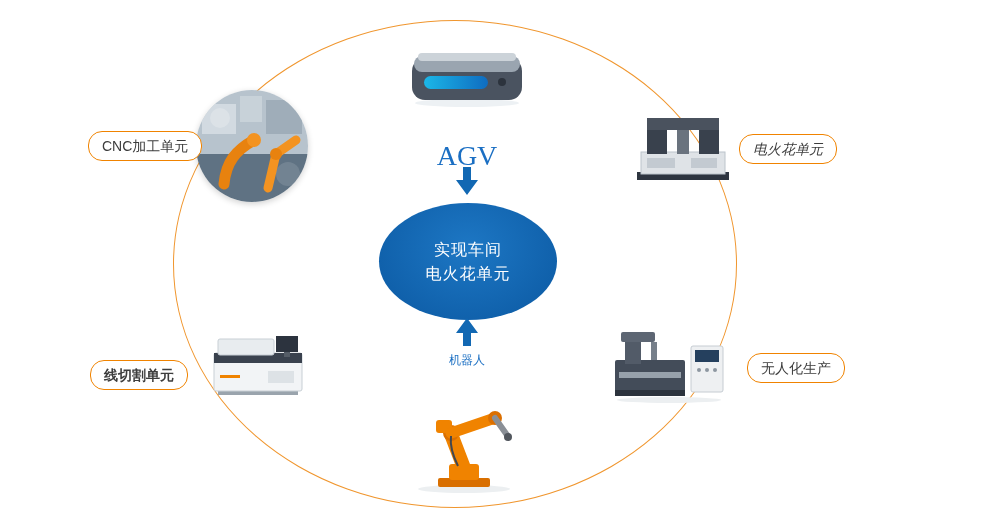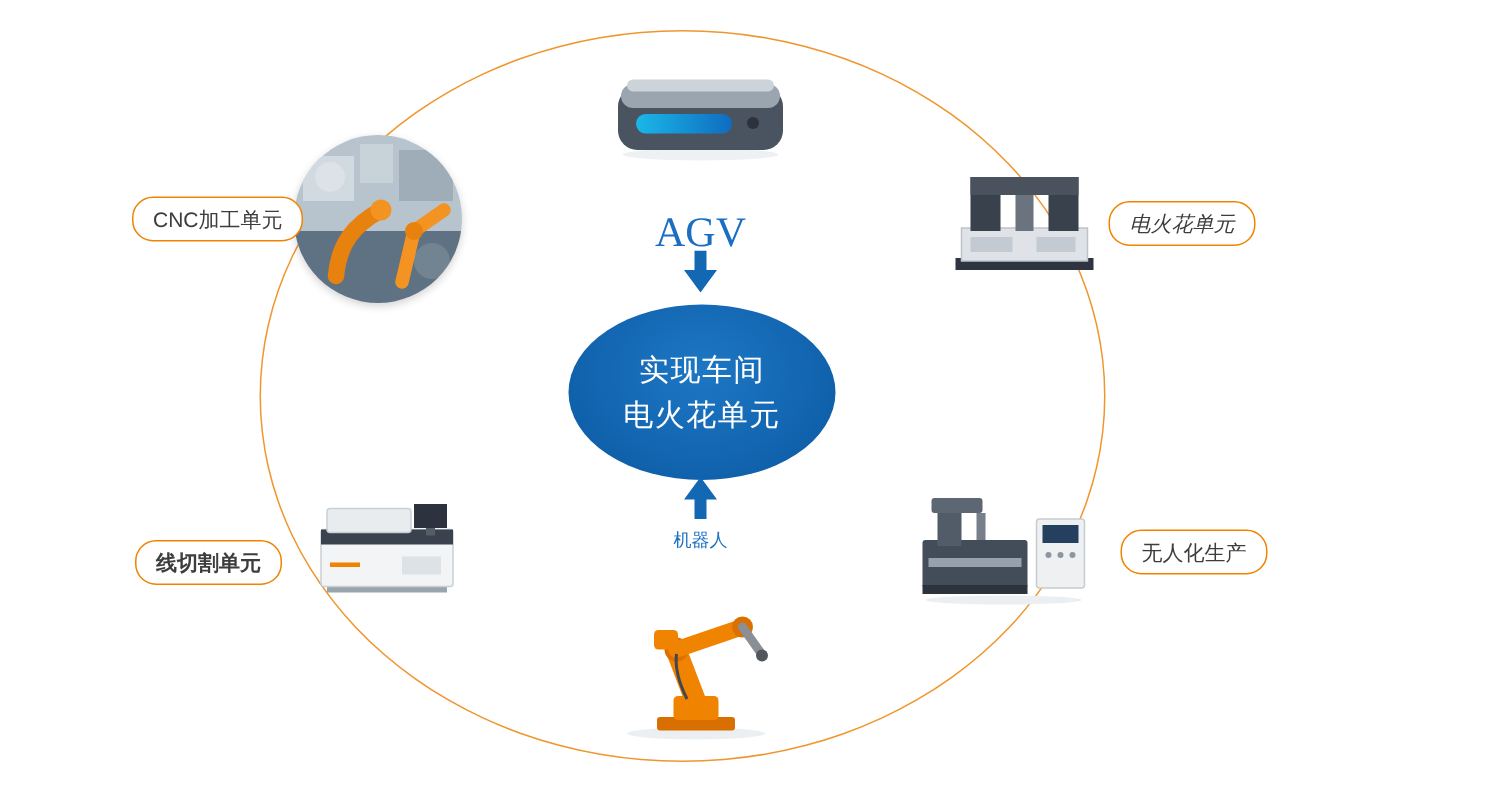--- a/index.html
+++ b/index.html
@@ -8,21 +8,21 @@
     font-family:"Liberation Sans","DejaVu Sans",sans-serif;
   }
   .ring{
     position:absolute;left:173px;top:20px;width:562px;height:486px;
     border:1.5px solid #f0962e;border-radius:50%;
   }
   .center-ellipse{
     position:absolute;left:379px;top:203px;width:178px;height:117px;border-radius:50%;
     background:radial-gradient(ellipse at 50% 38%, #1d77c4 0%, #0f5fa9 78%);
     display:flex;flex-direction:column;align-items:center;justify-content:center;
-    color:#ffffff;font-size:20px;letter-spacing:1px;
+    color:#ffffff;font-size:16px;letter-spacing:1px;
   }
   .center-line{line-height:1.5;}
   .lbl-blue{position:absolute;color:#1b6fc3;text-align:center;}
   .agv-label{left:417px;top:140px;width:100px;font-size:28px;font-family:Liberation Serif, serif;}
   .robot-label{left:417px;top:352px;width:100px;font-size:12px;}
   .arrow{position:absolute;width:26px;height:28px;}
   .arrow svg{display:block;width:100%;height:100%;}
   .arrow-down{left:454px;top:167px;}
   .arrow-up{left:454px;top:318px;}
   .pill{

